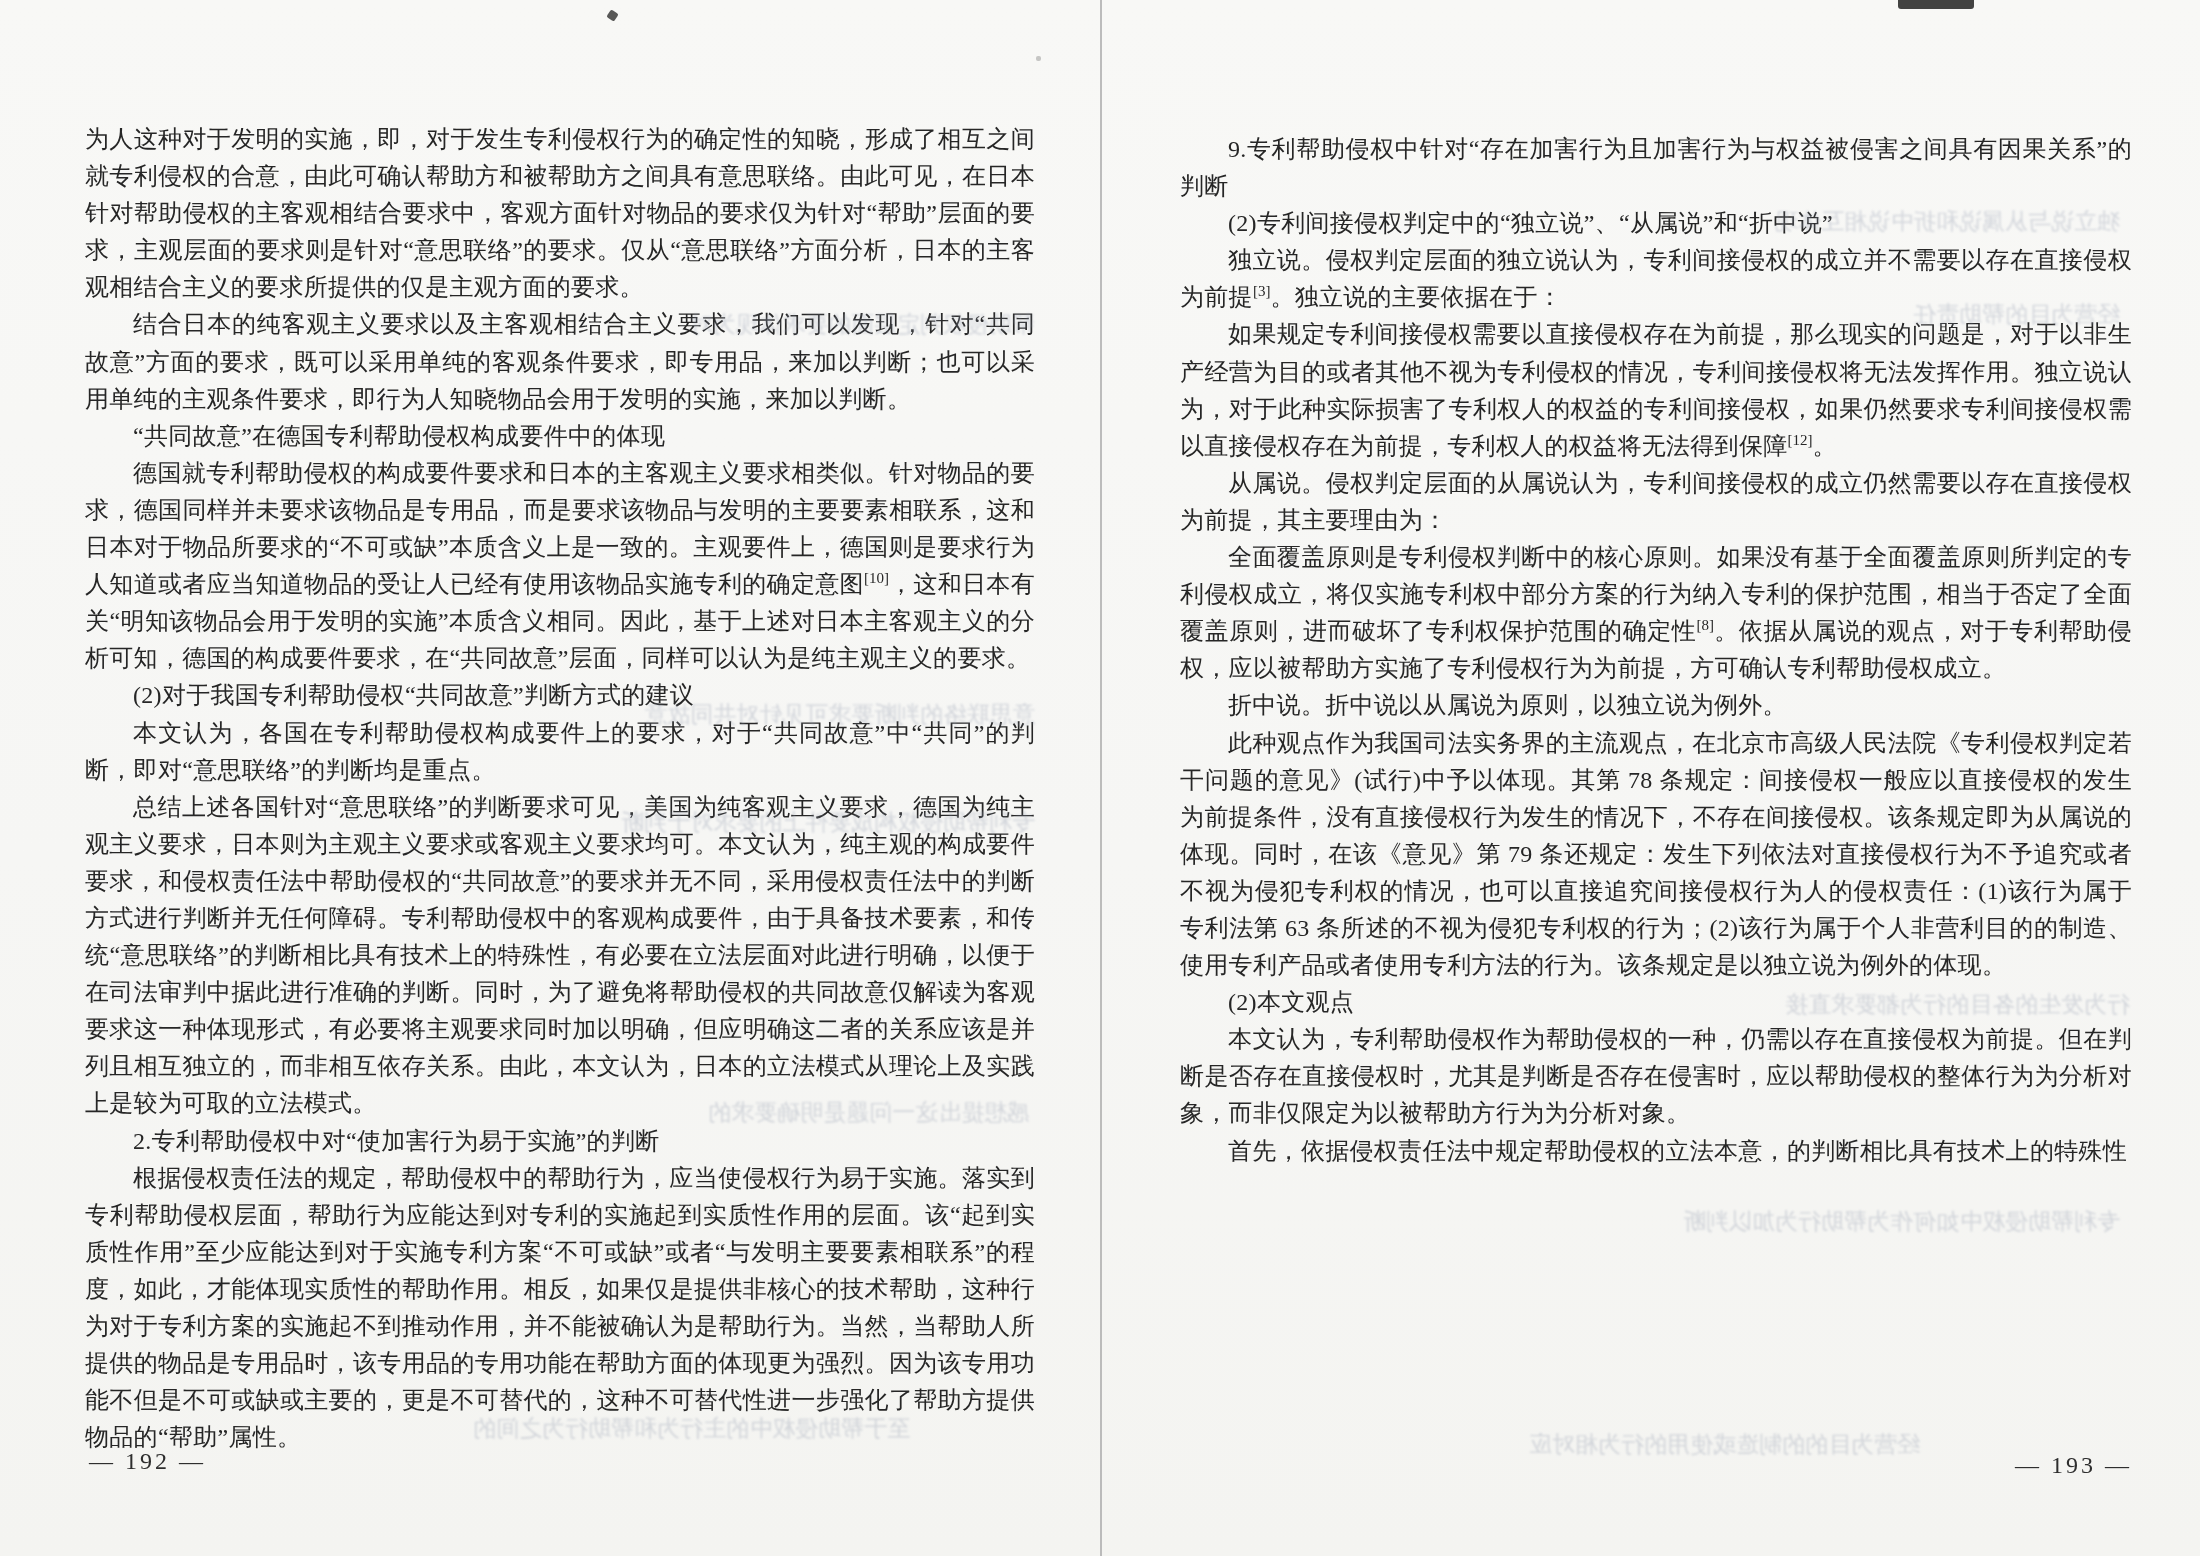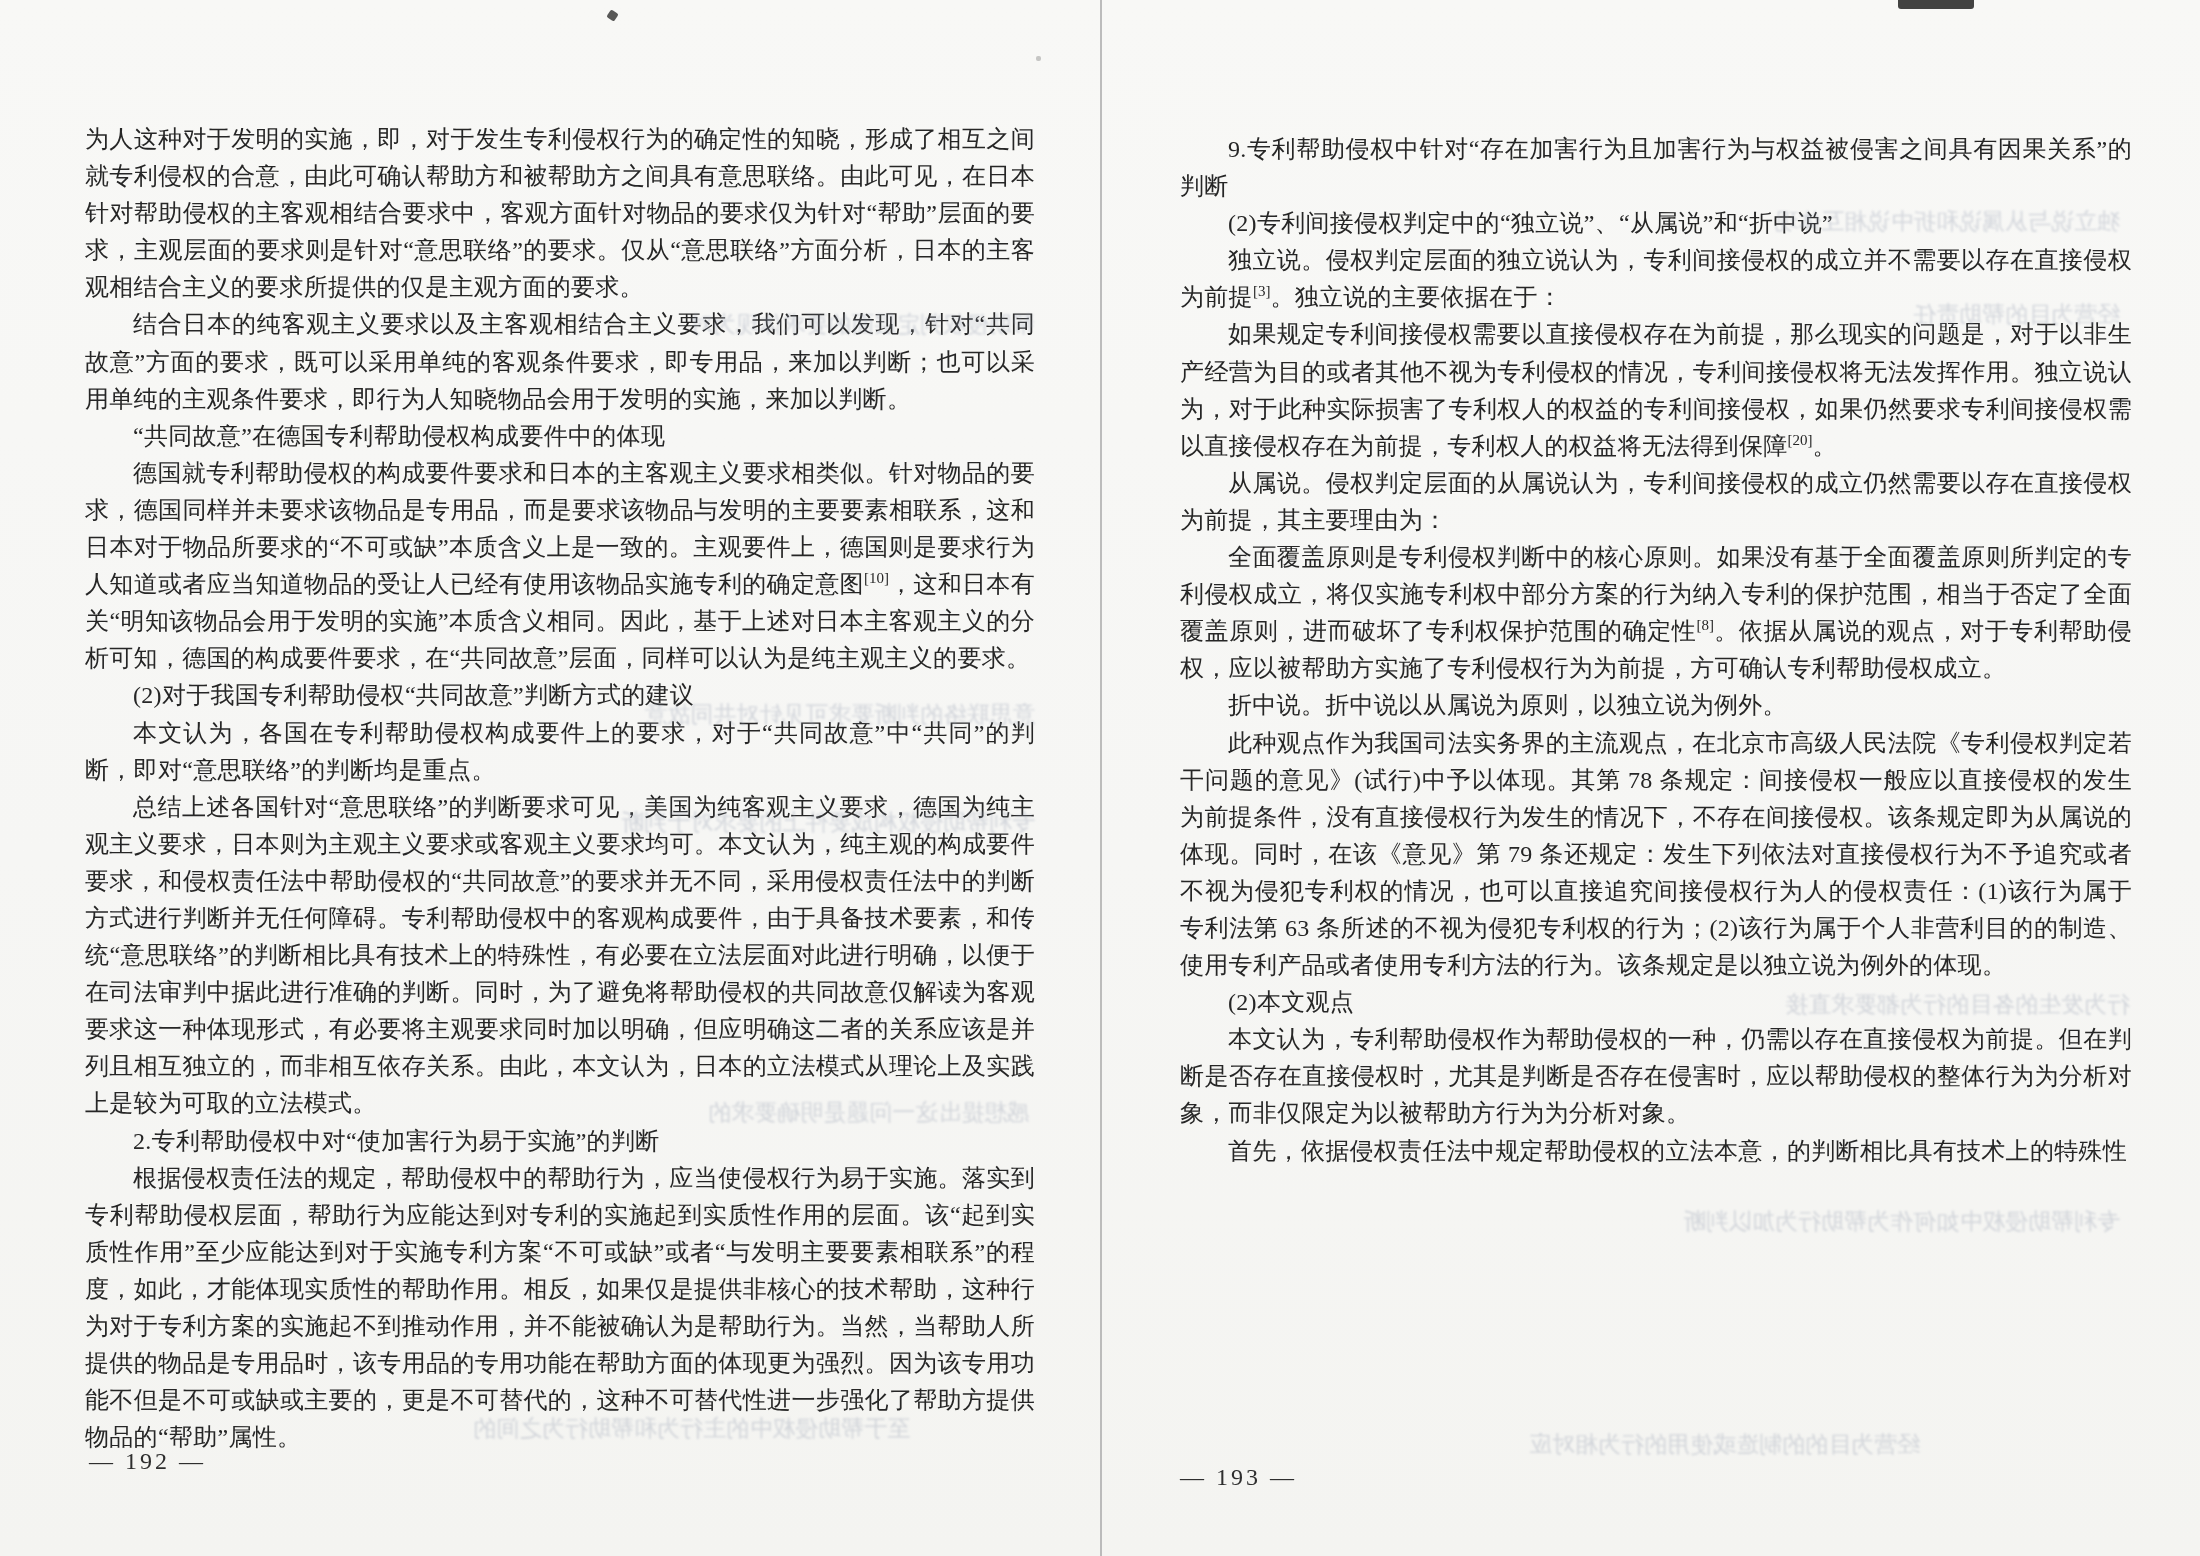--- a/index.html
+++ b/index.html
@@ -21,21 +21,21 @@
     font-family:Liberation Serif, serif;
   }
   p.no-indent{text-indent:0;}
   sup{font-size:15px;line-height:0;vertical-align:super;letter-spacing:0;}
   .page-number{
     position:absolute;
     font-size:24px;color:#2e2e2e;letter-spacing:3px;
     white-space:nowrap;
   }
   #pagenum-left{left:89px;top:1448px;}
-  #pagenum-right{left:1180px;top:1452px;width:952px;margin-top:12px;}
+  #pagenum-right{left:1180px;top:1452px;width:952px;text-align:right;}
   .gutter-line{
     position:absolute;left:1100px;top:0;width:2px;height:1556px;
     background:#a8a8a8;opacity:.75;
   }
   .ghost{
     position:absolute;
     font-size:23px;line-height:34px;color:#98a0b2;
     opacity:.38;filter:blur(1.1px);
     transform:scaleX(-1);
     white-space:nowrap;overflow:hidden;
@@ -60,21 +60,21 @@
       <p class="para">本文认为，各国在专利帮助侵权构成要件上的要求，对于“共同故意”中“共同”的判断，即对“意思联络”的判断均是重点。</p>
       <p class="para">总结上述各国针对“意思联络”的判断要求可见，美国为纯客观主义要求，德国为纯主观主义要求，日本则为主观主义要求或客观主义要求均可。本文认为，纯主观的构成要件要求，和侵权责任法中帮助侵权的“共同故意”的要求并无不同，采用侵权责任法中的判断方式进行判断并无任何障碍。专利帮助侵权中的客观构成要件，由于具备技术要素，和传统“意思联络”的判断相比具有技术上的特殊性，有必要在立法层面对此进行明确，以便于在司法审判中据此进行准确的判断。同时，为了避免将帮助侵权的共同故意仅解读为客观要求这一种体现形式，有必要将主观要求同时加以明确，但应明确这二者的关系应该是并列且相互独立的，而非相互依存关系。由此，本文认为，日本的立法模式从理论上及实践上是较为可取的立法模式。</p>
       <p class="para">2.专利帮助侵权中对“使加害行为易于实施”的判断</p>
       <p class="para">根据侵权责任法的规定，帮助侵权中的帮助行为，应当使侵权行为易于实施。落实到专利帮助侵权层面，帮助行为应能达到对专利的实施起到实质性作用的层面。该“起到实质性作用”至少应能达到对于实施专利方案“不可或缺”或者“与发明主要要素相联系”的程度，如此，才能体现实质性的帮助作用。相反，如果仅是提供非核心的技术帮助，这种行为对于专利方案的实施起不到推动作用，并不能被确认为是帮助行为。当然，当帮助人所提供的物品是专用品时，该专用品的专用功能在帮助方面的体现更为强烈。因为该专用功能不但是不可或缺或主要的，更是不可替代的，这种不可替代性进一步强化了帮助方提供物品的“帮助”属性。</p>
     </div>
 
   <div id="col-right" class="page-col">
       <p class="para">9.专利帮助侵权中针对“存在加害行为且加害行为与权益被侵害之间具有因果关系”的判断</p>
       <p class="para">(2)专利间接侵权判定中的“独立说”、“从属说”和“折中说”</p>
       <p class="para">独立说。侵权判定层面的独立说认为，专利间接侵权的成立并不需要以存在直接侵权为前提<sup>[3]</sup>。独立说的主要依据在于：</p>
-      <p class="para">如果规定专利间接侵权需要以直接侵权存在为前提，那么现实的问题是，对于以非生产经营为目的或者其他不视为专利侵权的情况，专利间接侵权将无法发挥作用。独立说认为，对于此种实际损害了专利权人的权益的专利间接侵权，如果仍然要求专利间接侵权需以直接侵权存在为前提，专利权人的权益将无法得到保障<sup>[20]</sup>。</p>
+      <p class="para">如果规定专利间接侵权需要以直接侵权存在为前提，那么现实的问题是，对于以非生产经营为目的或者其他不视为专利侵权的情况，专利间接侵权将无法发挥作用。独立说认为，对于此种实际损害了专利权人的权益的专利间接侵权，如果仍然要求专利间接侵权需以直接侵权存在为前提，专利权人的权益将无法得到保障<sup>[12]</sup>。</p>
       <p class="para">从属说。侵权判定层面的从属说认为，专利间接侵权的成立仍然需要以存在直接侵权为前提，其主要理由为：</p>
       <p class="para">全面覆盖原则是专利侵权判断中的核心原则。如果没有基于全面覆盖原则所判定的专利侵权成立，将仅实施专利权中部分方案的行为纳入专利的保护范围，相当于否定了全面覆盖原则，进而破坏了专利权保护范围的确定性<sup>[8]</sup>。依据从属说的观点，对于专利帮助侵权，应以被帮助方实施了专利侵权行为为前提，方可确认专利帮助侵权成立。</p>
       <p class="para">折中说。折中说以从属说为原则，以独立说为例外。</p>
       <p class="para">此种观点作为我国司法实务界的主流观点，在北京市高级人民法院《专利侵权判定若干问题的意见》(试行)中予以体现。其第 78 条规定：间接侵权一般应以直接侵权的发生为前提条件，没有直接侵权行为发生的情况下，不存在间接侵权。该条规定即为从属说的体现。同时，在该《意见》第 79 条还规定：发生下列依法对直接侵权行为不予追究或者不视为侵犯专利权的情况，也可以直接追究间接侵权行为人的侵权责任：(1)该行为属于专利法第 63 条所述的不视为侵犯专利权的行为；(2)该行为属于个人非营利目的的制造、使用专利产品或者使用专利方法的行为。该条规定是以独立说为例外的体现。</p>
       <p class="para">(2)本文观点</p>
       <p class="para">本文认为，专利帮助侵权作为帮助侵权的一种，仍需以存在直接侵权为前提。但在判断是否存在直接侵权时，尤其是判断是否存在侵害时，应以帮助侵权的整体行为为分析对象，而非仅限定为以被帮助方行为为分析对象。</p>
       <p class="para">首先，依据侵权责任法中规定帮助侵权的立法本意，的判断相比具有技术上的特殊性</p>
     </div>
 
   <div class="gutter-line"></div>

